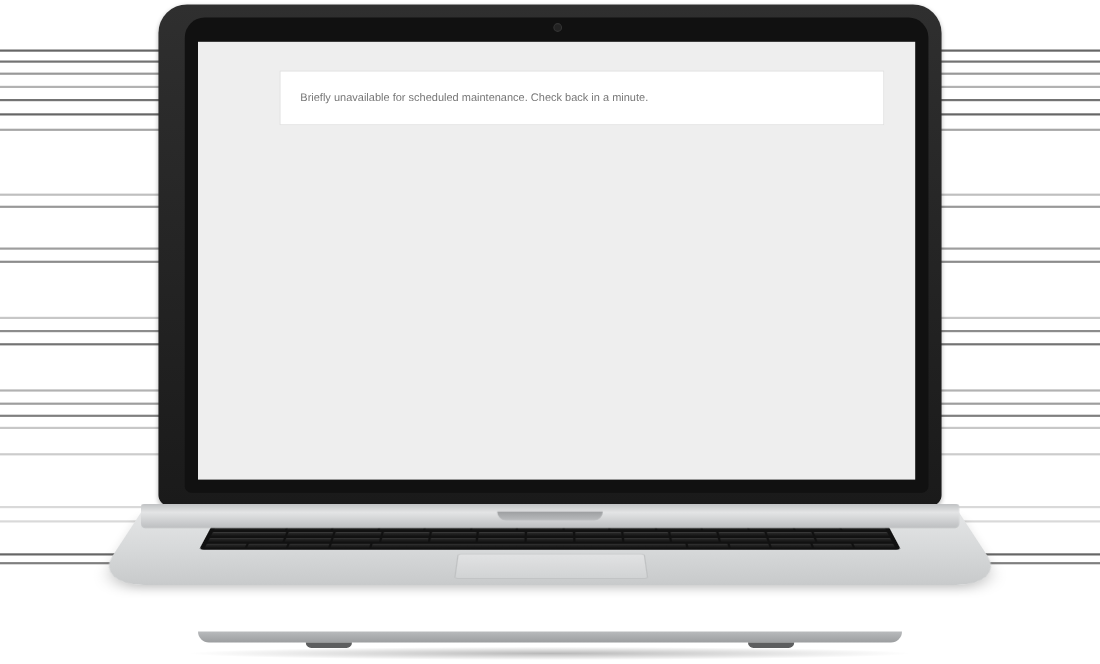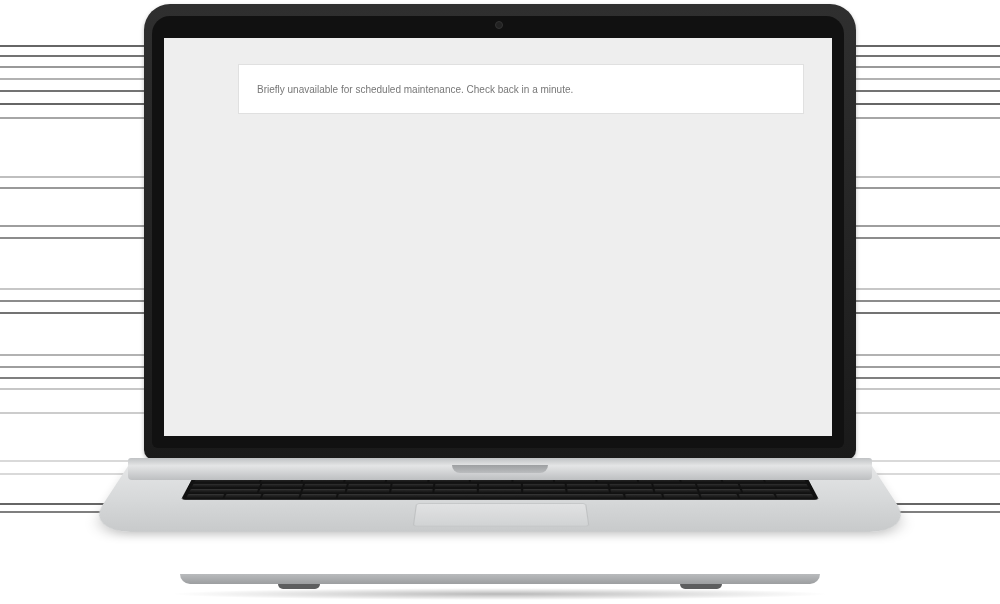--- a/index.html
+++ b/index.html
@@ -10,21 +10,21 @@
   .streakL{left:0;}
   .streakR{right:0;}
 
   
   .laptop{position:absolute;left:128px;top:4px;width:744px;height:596px;}
   
   .lid-outer{position:absolute;left:16px;top:0;right:16px;height:456px;
     background:linear-gradient(180deg,#2f2f2f 0%,#1a1a1a 100%);
     border-radius:26px 26px 10px 10px;
     box-shadow:0 2px 4px rgba(0,0,0,.25);}
-  .lid-inner{position:absolute;left:24px;top:12px;right:28px;height:432px;
+  .lid-inner{position:absolute;left:40px;top:12px;right:28px;height:432px;
     background:#111;border-radius:18px 18px 6px 6px;}
   .camera{position:absolute;left:50%;top:5px;width:6px;height:6px;margin-left:-3px;
     background:#222;border-radius:50%;border:1px solid #333;}
   .screen{position:absolute;left:12px;top:22px;right:12px;bottom:12px;
     background:#eeeeee;}
   
   .msgbox{position:absolute;left:74px;top:26px;right:28px;height:50px;
     background:#ffffff;border:1px solid #e0e0e0;display:flex;align-items:center;
     padding-left:18px;box-sizing:border-box;}
   .msgbox p{margin:0;font-size:10px;color:#777;}

